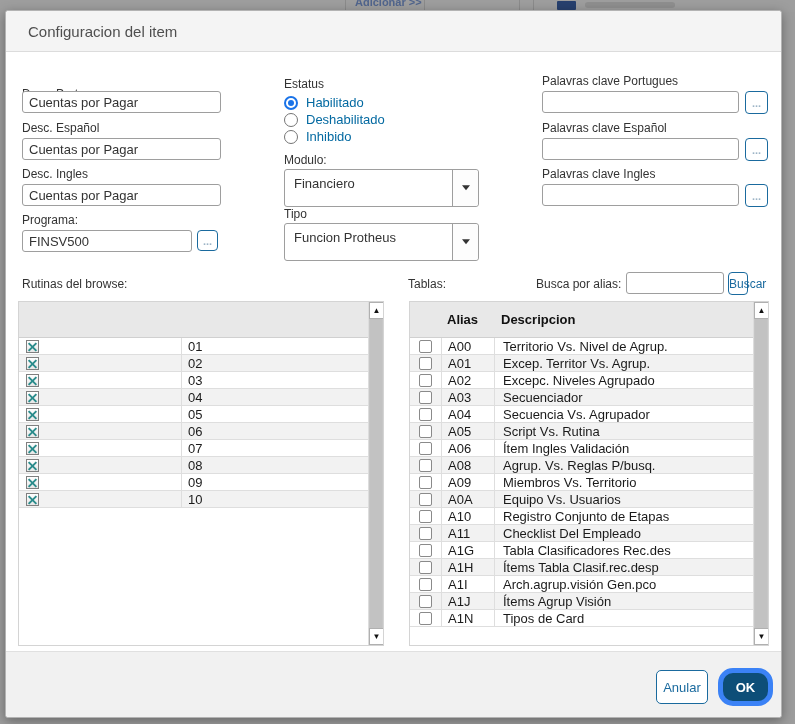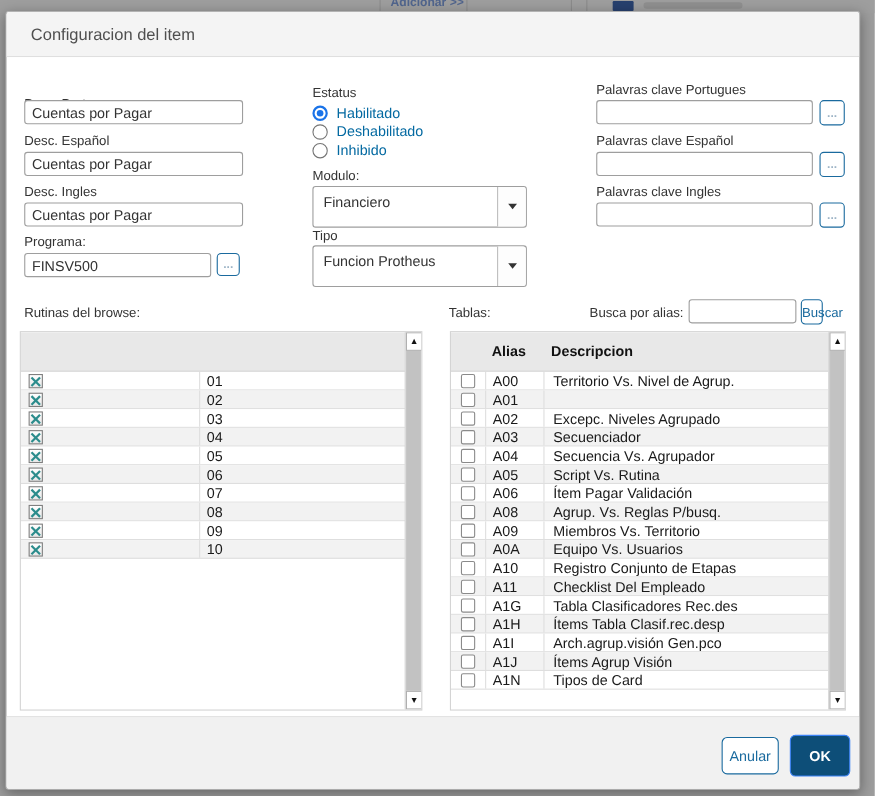--- a/index.html
+++ b/index.html
@@ -71,21 +71,21 @@
 
   
   .buscar-btn { position:absolute; background:#fff; border:1px solid #1a6a9e; border-radius:4px;
     color:#1a6a9e; font-size:12px; cursor:pointer; font-family:"Liberation Sans",sans-serif; }
   .footer { position:absolute; left:0; right:0; bottom:0; height:66px; background:#f1f1f1;
     border-top:1px solid #e0e0e0; border-radius:0 0 3px 3px; }
   .btn-anular { position:absolute; left:650px; top:18px; width:52px; height:34px; background:#fff;
     border:1px solid #1a6a9e; border-radius:5px; color:#1a6a9e; font-size:13px; cursor:pointer;
     font-family:"Liberation Sans",sans-serif; }
   .btn-ok { position:absolute; left:712px; top:16px; width:55px; height:38px; background:#0d4e78;
-    border:1px solid #3b82f6; border-radius:5px; color:#fff; font-size:13px; font-weight:bold;
+    border:5px solid #3b82f6; border-radius:15px; color:#fff; font-size:13px; font-weight:bold;
     cursor:pointer; font-family:"Liberation Sans",sans-serif; }
 </style>
 </head>
 <body>
 
 <div class="backdrop-strip">
   <span class="bg-adicionar">Adicionar &gt;&gt;</span>
   <span class="bg-vline" style="left:345px"></span>
   <span class="bg-vline" style="left:424px"></span>
   <span class="bg-vline" style="left:519px"></span>
@@ -234,20 +234,21 @@
           <span class="vdiv"></span>
           <span style="padding-left: 8px; white-space: nowrap;">Territorio Vs. Nivel de Agrup.</span>
         </div>
         <div class="lrow alt">
           <span style="width: 31px; display: flex; justify-content: center; flex: 0 0 auto; align-self: stretch; align-items: center;">
             <span class="ebox"></span>
           </span>
           <span class="vdiv"></span>
           <span style="width: 52px; padding-left: 6px; flex: 0 0 auto;">A01</span>
           <span class="vdiv"></span>
+          <span style="padding-left: 8px; white-space: nowrap;">Excep. Territor Vs. Agrup.</span>
         </div>
         <div class="lrow">
           <span style="width: 31px; display: flex; justify-content: center; flex: 0 0 auto; align-self: stretch; align-items: center;">
             <span class="ebox"></span>
           </span>
           <span class="vdiv"></span>
           <span style="width: 52px; padding-left: 6px; flex: 0 0 auto;">A02</span>
           <span class="vdiv"></span>
           <span style="padding-left: 8px; white-space: nowrap;">Excepc. Niveles Agrupado</span>
         </div>
@@ -278,21 +279,21 @@
           <span class="vdiv"></span>
           <span style="padding-left: 8px; white-space: nowrap; text-align: center;">Script Vs. Rutina</span>
         </div>
         <div class="lrow">
           <span style="width: 31px; display: flex; justify-content: center; flex: 0 0 auto; align-self: stretch; align-items: center;">
             <span class="ebox"></span>
           </span>
           <span class="vdiv"></span>
           <span style="width: 52px; padding-left: 6px; flex: 0 0 auto;">A06</span>
           <span class="vdiv"></span>
-          <span style="padding-left: 8px; white-space: nowrap;">Ítem Pagar Validación</span>
+          <span style="padding-left: 8px; white-space: nowrap;">Ítem Ingles Validación</span>
         </div>
         <div class="lrow alt">
           <span style="width: 31px; display: flex; justify-content: center; flex: 0 0 auto; align-self: stretch; align-items: center;">
             <span class="ebox"></span>
           </span>
           <span class="vdiv"></span>
           <span style="width: 52px; padding-left: 6px; flex: 0 0 auto;">A08</span>
           <span class="vdiv"></span>
           <span style="padding-left: 8px; white-space: nowrap;">Agrup. Vs. Reglas P/busq.</span>
         </div>

